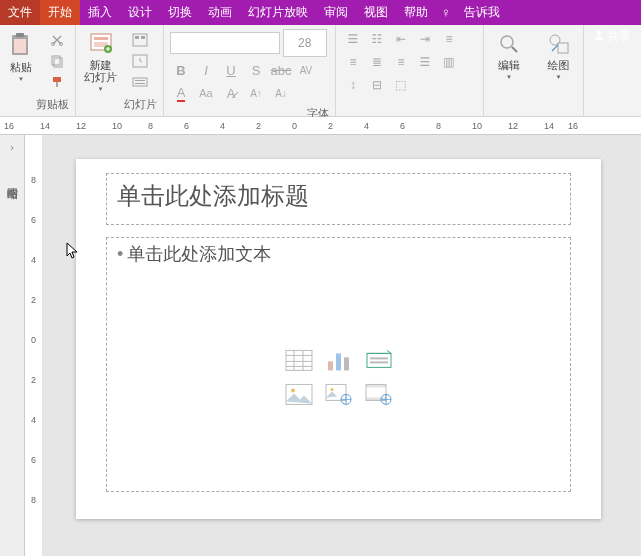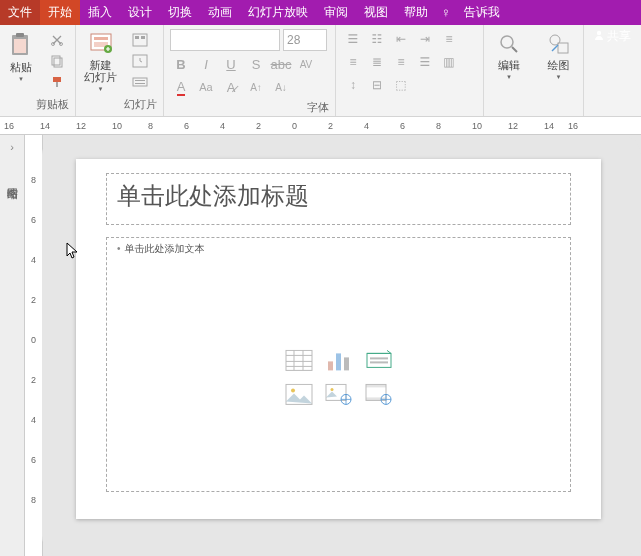--- a/index.html
+++ b/index.html
@@ -22,47 +22,47 @@
 
 .big-btn { display: flex; flex-direction: column; align-items: center; gap: 2px; padding: 2px; cursor: pointer; }
 .big-btn .lbl { font-size: 11px; color: #444; line-height: 12px; text-align: center; }
 .big-btn .dd { font-size: 7px; color: #666; }
 
 .small-col { display: flex; flex-direction: column; gap: 3px; padding-top: 2px; }
 .small-btn { width: 18px; height: 18px; display: flex; align-items: center; justify-content: center; font-size: 12px; color: #888; cursor: pointer; }
 
 .font-row { display: flex; gap: 3px; align-items: center; margin-bottom: 3px; }
 .font-combo { width: 110px; height: 22px; border: 1px solid #ccc; background: #fff; font-size: 12px; color: #999; padding: 0 3px; }
-.size-combo { width: 44px; height: 22px; border: 1px solid #ccc; background: #fff; font-size: 12px; color: #999; padding: 0 3px; }
+.size-combo { width: 44px; height: 28px; border: 1px solid #ccc; background: #fff; font-size: 12px; color: #999; padding: 0 14px; }
 .font-btn { width: 22px; height: 20px; font-size: 13px; color: #aaa; display: flex; align-items: center; justify-content: center; cursor: pointer; }
 
 .para-btn { width: 22px; height: 20px; font-size: 12px; color: #aaa; display: flex; align-items: center; justify-content: center; cursor: pointer; }
 .para-rows { display: flex; flex-direction: column; gap: 3px; }
 .para-row { display: flex; gap: 2px; }
 
 
 .ruler-h { height: 18px; background: #fff; border-bottom: 1px solid #ccc; position: relative; font-size: 9px; color: #666; display: flex; align-items: center; overflow: hidden; }
 .ruler-h span { position: absolute; }
 .ruler-v { width: 18px; background: #fff; border-right: 1px solid #ccc; font-size: 9px; color: #666; position: relative; }
 .ruler-v span { position: absolute; width: 100%; text-align: center; }
 
 
 .edit-area { display: flex; height: calc(556px - 25px - 92px - 18px); }
 .outline-pane { width: 25px; background: #eee; border-right: 1px solid #ccc; }
 .outline-toggle { width: 24px; height: 24px; color: #888; text-align: center; font-size: 11px; line-height: 24px; cursor: pointer; }
 .outline-text { writing-mode: vertical-rl; font-size: 11px; color: #666; margin: 20px auto; cursor: pointer; }
 
 .ruler-pad { width: 17px; background: #eee; }
-.canvas-pane { flex: 1; background: #e6e6e6; position: relative; overflow: hidden; border-radius: 20px; }
+.canvas-pane { flex: 1; background: #e6e6e6; position: relative; overflow: hidden; }
 
 .slide { position: absolute; left: 34px; top: 24px; width: 525px; height: 360px; background: #fff; box-shadow: 0 1px 4px rgba(0,0,0,0.25); }
 .ph-title { position: absolute; left: 30px; top: 14px; width: 465px; height: 52px; border: 1px dashed #aaa; padding: 6px 10px; }
 .ph-title-text { font-size: 24px; color: #555; }
 .ph-body { position: absolute; left: 30px; top: 78px; width: 465px; height: 255px; border: 1px dashed #aaa; padding: 4px 10px; }
-.ph-body-text { font-size: 10px; color: #555; }
+.ph-body-text { font-size: 18px; color: #555; }
 .bullet { color: #888; margin-right: 4px; }
 
 .content-icons { position: absolute; left: 50%; top: 50%; transform: translate(-50%, -30%); display: grid; grid-template-columns: repeat(3, 34px); gap: 6px; }
 .ci { width: 34px; height: 28px; display: flex; align-items: center; justify-content: center; cursor: pointer; }
 
 .cursor-arrow { position: absolute; left: 66px; top: 242px; font-size: 16px; color: #000; pointer-events: none; z-index: 100; }
 
 
 svg .gray { fill: #a6a6a6; }
 svg .orange { fill: #d86344; }

